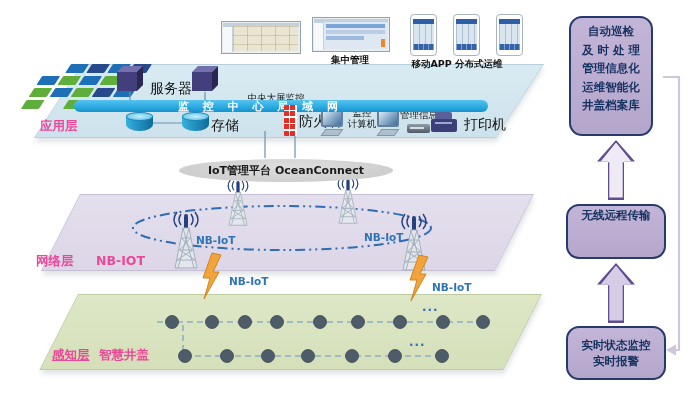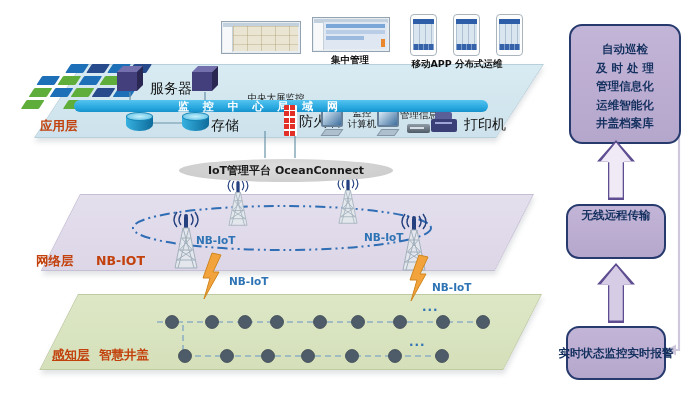--- a/index.html
+++ b/index.html
@@ -10,21 +10,21 @@
   
   .plane{position:absolute;box-shadow:3px 4px 5px rgba(90,100,110,.18);}
   .plane.app{left:82px;top:64px;width:460px;height:72px;transform:skewX(-33deg);transform-origin:top left;
     background:linear-gradient(180deg,var(--c-app_layer_fill,#d9ebf2),#cde2ec);border:1px solid #b7d0dc;}
   .plane.net{left:80px;top:194px;width:452px;height:75px;transform:skewX(-27deg);transform-origin:top left;
     background:linear-gradient(180deg,var(--c-network_layer_fill,#e4dfed),#dcd6e7);border:1px solid #c7bfd6;}
   .plane.per{left:78px;top:294px;width:462px;height:74px;transform:skewX(-27deg);transform-origin:top left;
     background:linear-gradient(180deg,var(--c-perception_layer_fill,#dde7c6),#d5e0ba);border:1px solid #bfcba0;}
   
   .lbl{position:absolute;color:#111;white-space:nowrap;}
-  .layer-name{font-size:12.5px;font-weight:bold;color:#c2410c;}
+  .layer-name{font-size:12.5px;font-weight:bold;color:#ec4899;}
   .small{font-size:14px;}
   .tiny{font-size:9.5px;}
   .center{text-align:center;}
   .nbiot{position:absolute;font-size:10.5px;font-weight:bold;color:var(--c-nbiot_blue,#2e74b5);white-space:nowrap;}
   .dots-ellipsis{position:absolute;font-size:12px;font-weight:bold;color:var(--c-nbiot_blue,#2e74b5);letter-spacing:1px;}
   
   .lanbar{position:absolute;left:74px;top:100px;width:414px;height:12px;border-radius:6px;
     background:linear-gradient(180deg,#55c3ef,var(--c-lan_bar,#2aa9e0) 60%,#1792cc);z-index:6;}
   .lanbar-text{position:absolute;left:104px;top:-1px;font-size:11px;font-weight:bold;color:#fff;letter-spacing:5px;white-space:nowrap;}
   
@@ -84,23 +84,23 @@
     background-image:linear-gradient(90deg,#7d9fd0 1px,transparent 1px);background-size:5px 6px;}
   
   .platform{position:absolute;left:179px;top:159px;width:214px;height:23px;border-radius:50%;
     background:radial-gradient(ellipse at 50% 35%,#dedede,var(--c-platform_ellipse,#c8c8c8));
     text-align:center;line-height:23px;font-size:11px;font-weight:bold;color:#1a1a1a;z-index:6;white-space:nowrap;}
   
   .pbox{position:absolute;box-sizing:border-box;border:2px solid var(--c-panel_box_border,#273a6d);border-radius:13px;
     background:linear-gradient(180deg,#c3b5d7,var(--c-panel_box_fill,#b5a6cc));color:var(--c-panel_text,#14305f);
     font-weight:bold;text-align:center;z-index:6;}
   .pbox .ln{line-height:18.5px;font-size:11.5px;white-space:nowrap;}
-  .pbox.one{left:569px;top:24px;width:112px;height:120px;padding-top:14px;}
+  .pbox.one{left:569px;top:16px;width:84px;height:120px;padding-top:4px;}
   .pbox.two{left:566px;top:204px;width:100px;height:55px;display:flex;align-items:flex-start;justify-content:center;font-size:12px;}
-  .pbox.three{left:566px;top:326px;width:100px;height:54px;display:flex;flex-direction:row;align-items:center;justify-content:center;}
+  .pbox.three{left:566px;top:326px;width:100px;height:54px;display:flex;flex-direction:column;align-items:center;justify-content:center;}
   .pbox.three .ln{line-height:16.5px;}
   .blockarrow{position:absolute;width:38px;height:60px;z-index:6;
     clip-path:polygon(50% 0,100% 36%,71% 36%,71% 100%,29% 100%,29% 36%,0 36%);
     background:var(--c-arrow_border,#5e4e91);}
   .blockarrow .fill{position:absolute;inset:2.5px 3px 2.5px 3px;
     clip-path:polygon(50% 0,100% 36%,71% 36%,71% 100%,29% 100%,29% 36%,0 36%);}
   .blockarrow.a1{left:597px;top:140px;}
   .blockarrow.a1 .fill{background:var(--c-arrow_fill_top,#efeaf6);}
   .blockarrow.a2{left:597px;top:263px;}
   .blockarrow.a2 .fill{background:var(--c-arrow_fill_mid,#d7cce6);}

